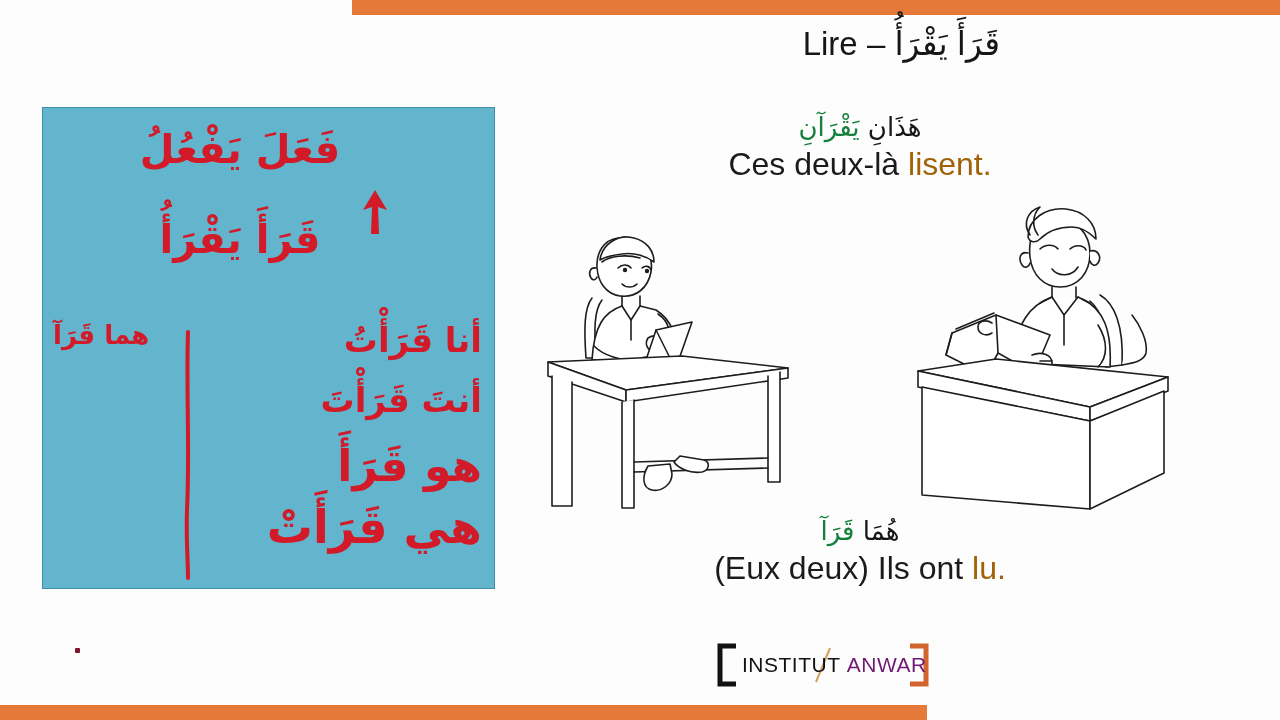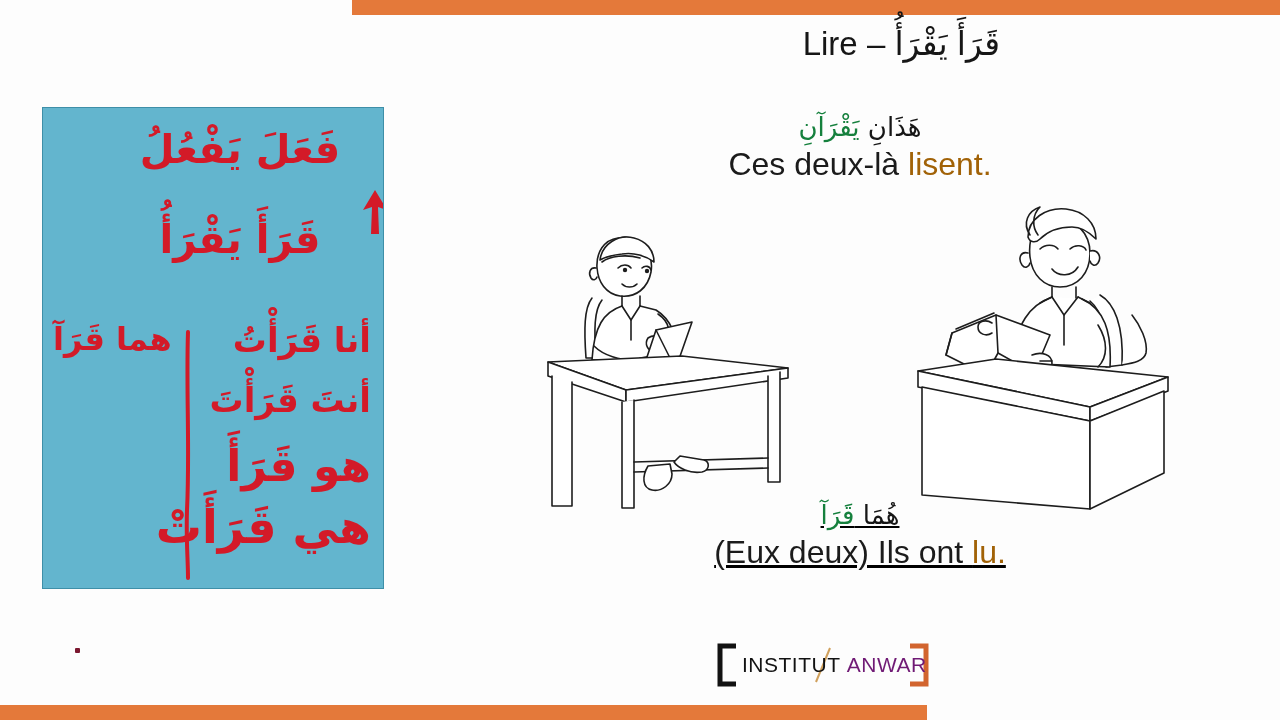--- a/index.html
+++ b/index.html
@@ -52,21 +52,21 @@
   .title .latin {
     direction: ltr;
     unicode-bidi: isolate;
   }
 
   
   .board {
     position: absolute;
     left: 42px;
     top: 107px;
-    width: 342px;
+    width: 453px;
     height: 482px;
     background: #63b5ce;
     border: 1px solid #3e8fa8;
     box-sizing: border-box;
     overflow: hidden;
   }
   .board-ink {
     position: absolute;
     color: #d31a28;
     direction: rtl;
@@ -75,21 +75,21 @@
     font-family: "DejaVu Sans", sans-serif;
     font-weight: 700;
     letter-spacing: 2px;
   }
   .ink-row1 { left: 0; top: 18px; width: 394px; text-align: center; font-size: 40px; }
   .ink-row2 { left: 0; top: 108px; width: 394px; text-align: center; font-size: 40px; }
   .ink-c1   { right: 12px; top: 212px; font-size: 34px; }
   .ink-c2   { right: 12px; top: 272px; font-size: 34px; }
   .ink-c3   { right: 12px; top: 332px; font-size: 44px; }
   .ink-c4   { right: 12px; top: 392px; font-size: 46px; }
-  .ink-dual { left: 10px;  top: 212px; font-size: 32px; }
+  .ink-dual { left: 10px;  top: 212px; font-size: 26px; }
 
   
   .board-arrow {
     position: absolute;
     left: 315px;
     top: 80px;
     width: 34px;
     height: 48px;
   }
   
@@ -114,21 +114,21 @@
   }
   .phrase .ar .hl { color: #15803d; }
   .phrase .fr {
     display: block;
     font-size: 32px;
     color: #1b1b1b;
   }
   .phrase .fr .hl { color: #a16207; }
 
   .phrase-top    { left: 600px; top: 112px; width: 520px; }
-  .phrase-bottom { left: 600px; top: 500px; width: 520px; text-decoration: underline; }
+  .phrase-bottom { left: 600px; top: 516px; width: 520px; }
 
   
   .illus { position: absolute; }
   .illus-left  { left: 530px; top: 210px; width: 280px; height: 300px; }
   .illus-right { left: 900px; top: 195px; width: 290px; height: 315px; }
 
   
   .logo {
     position: absolute;
     left: 712px;

